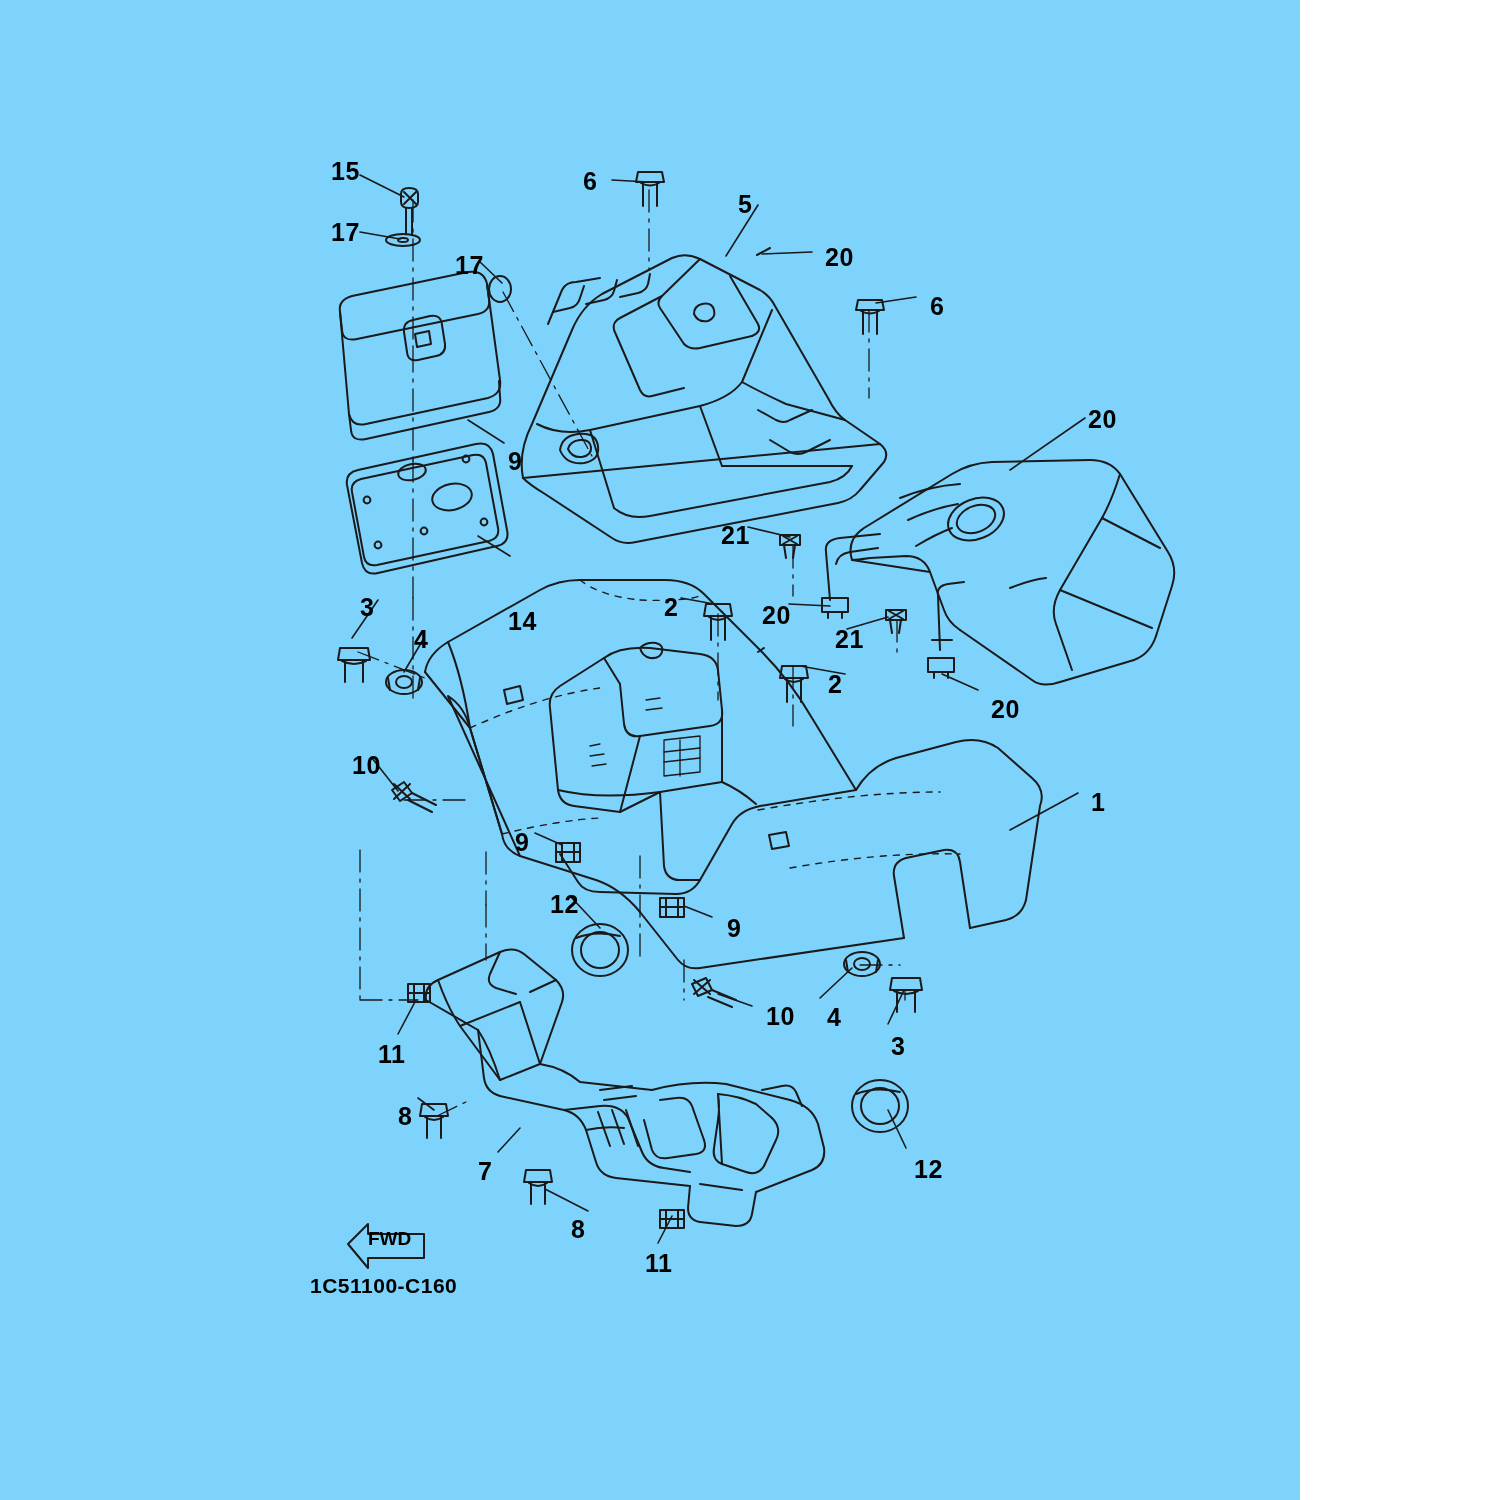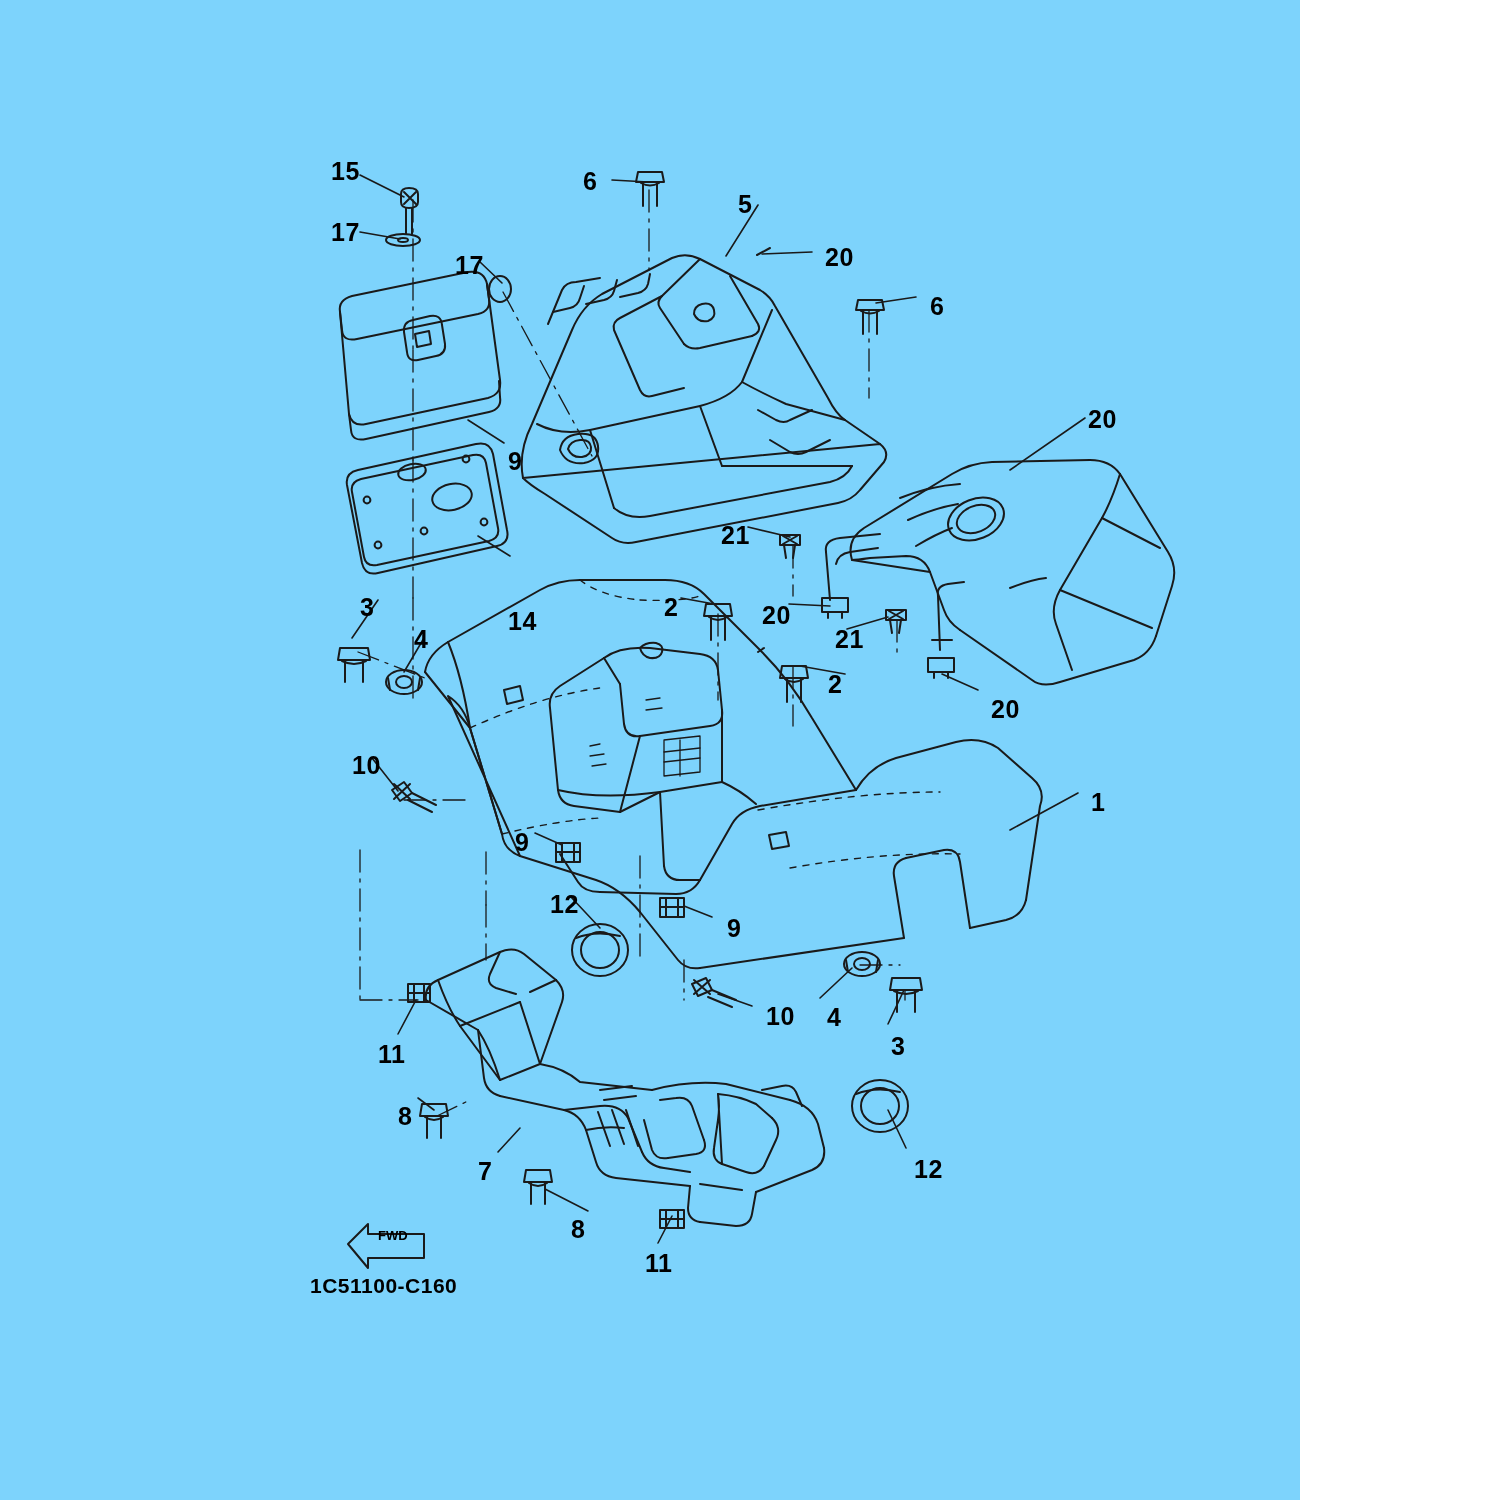--- a/index.html
+++ b/index.html
@@ -50,24 +50,23 @@
     font-family: "Liberation Serif", serif;
     font-size: 35px;
     font-weight: bold;
     color: #000000;
   }
   #fwd-label {
     position: absolute;
     left: 368px;
     top: 1228px;
     font-family: "Liberation Sans", sans-serif;
-    font-size: 13px;
+    font-size: 19px;
     font-weight: bold;
     color: #000000;
-    margin-left: 10px;
   }
 </style>
 </head>
 <body>
 
 <div id="page">
 
   <svg id="diagram-svg" viewBox="0 0 1500 1500">
     <g fill="none" stroke="#1a1a1a" stroke-width="2" stroke-linejoin="round" stroke-linecap="round">
 

